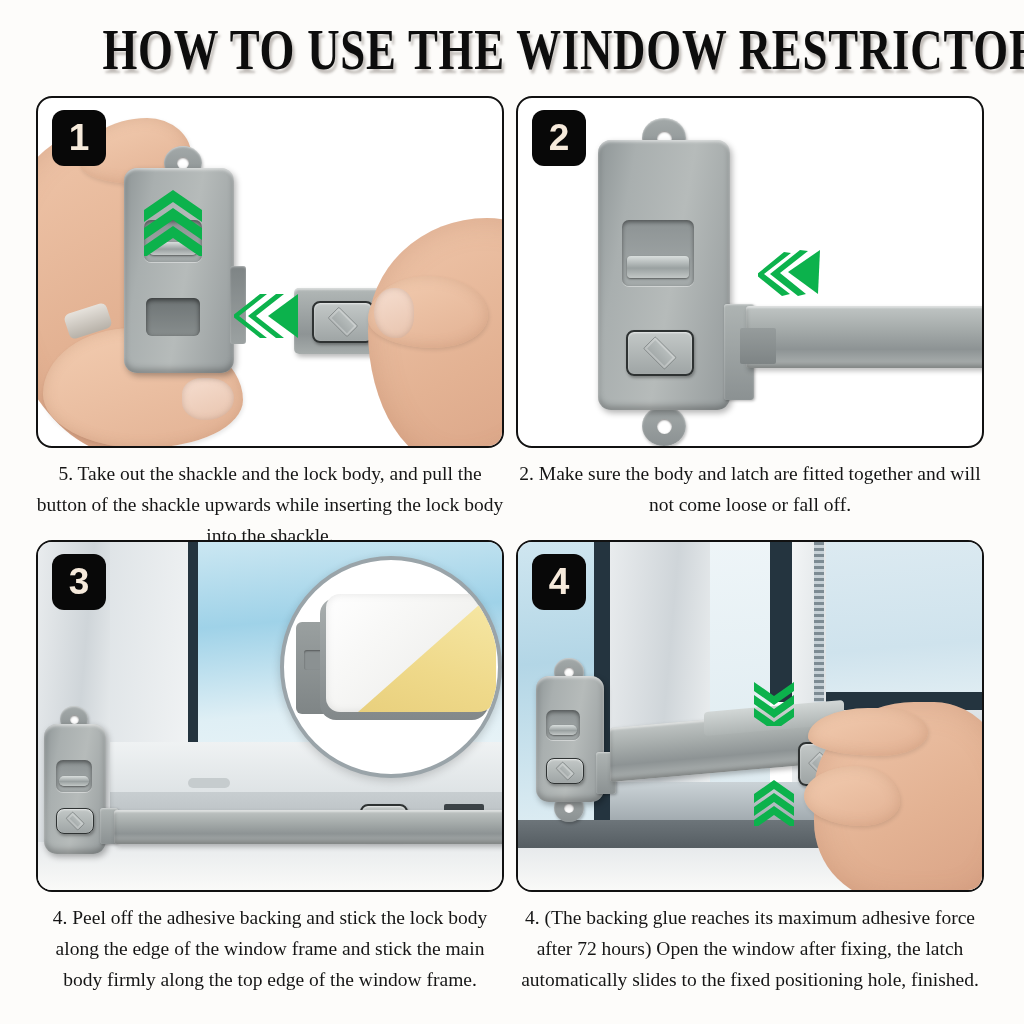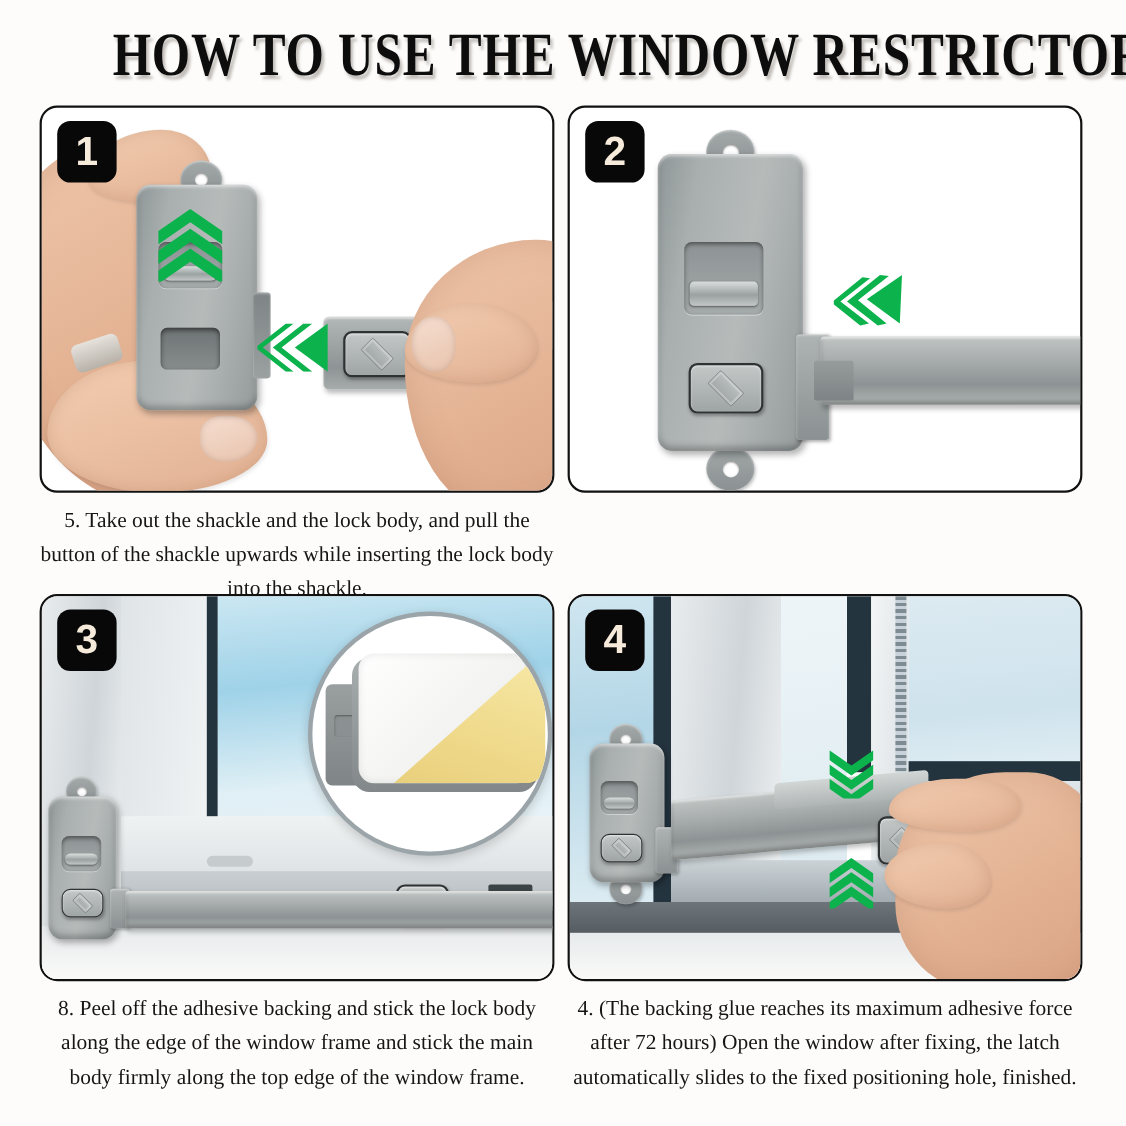--- a/index.html
+++ b/index.html
@@ -259,20 +259,21 @@
         <svg class="chev" style="left:240px;top:150px;" width="62" height="50" viewBox="0 0 62 50">
           <g fill="#0cb24c">
             <polygon points="62,2 60,46 30,24"></polygon>
             <polygon points="42,2 50,3 22,25 48,46 40,48 12,26"></polygon>
             <polygon points="26,4 33,5 6,26 32,46 24,48 -2,27"></polygon>
           </g>
         </svg>
 
         <div class="badge">2</div>
       </div>
+      <div class="caption">2. Make sure the body and latch are fitted together and will not come loose or fall off.</div>
     </div>
 
     <div class="cell c3">
       <div class="photo">
         <div class="scene">
           <div class="frame-w" style="left:0;top:0;width:72px;height:352px;"></div>
           <div class="frame-w" style="left:72px;top:0;width:78px;height:352px;background:linear-gradient(95deg,#dfe4e7,#f2f4f5);"></div>
           <div class="bead" style="left:150px;top:0;width:10px;height:290px;"></div>
           <div class="glass" style="left:160px;top:0;width:308px;height:282px;"></div>
           <div class="bead" style="left:150px;top:282px;width:318px;height:10px;"></div>
@@ -302,21 +303,21 @@
         <div class="mag" style="left:242px;top:14px;width:214px;height:214px;">
           <div class="dev" style="left:12px;top:62px;width:40px;height:92px;background:linear-gradient(180deg,#9aa0a0,#7f8586);border-radius:6px;"></div>
           <div class="dev" style="left:20px;top:90px;width:26px;height:20px;background:#8b9192;border-radius:3px;box-shadow:inset 0 1px 2px rgba(0,0,0,.4);"></div>
           <div class="dev" style="left:36px;top:38px;width:168px;height:122px;background:linear-gradient(180deg,#a8aeae,#82888a);border-radius:16px;"></div>
           <div class="pad-white" style="left:42px;top:34px;width:158px;height:118px;"></div>
           <div class="pad-yellow" style="left:62px;top:30px;width:150px;height:122px;clip-path:polygon(100% 0,100% 100%,8% 100%);border-radius:0 14px 18px 0;"></div>
         </div>
 
         <div class="badge">3</div>
       </div>
-      <div class="caption">8. Peel off the adhesive backing and stick the lock body along the edge of the window frame and stick the main body firmly along the top edge of the window frame.</div>
+      <div class="caption">4. Peel off the adhesive backing and stick the lock body along the edge of the window frame and stick the main body firmly along the top edge of the window frame.</div>
     </div>
 
     <div class="cell c4">
       <div class="photo">
         <div class="scene">
           <div class="glass" style="left:0;top:0;width:96px;height:300px;background:linear-gradient(175deg,#cfe6f0,#b3d6e6 40%,#e2eff4);"></div>
           <div class="bead" style="left:76px;top:0;width:16px;height:290px;"></div>
           <div class="frame-w" style="left:92px;top:0;width:100px;height:298px;"></div>
           <div class="glass" style="left:192px;top:0;width:60px;height:292px;background:linear-gradient(175deg,#eef5f8,#dbe9ef);"></div>
           <div class="bead" style="left:252px;top:0;width:22px;height:160px;"></div>

